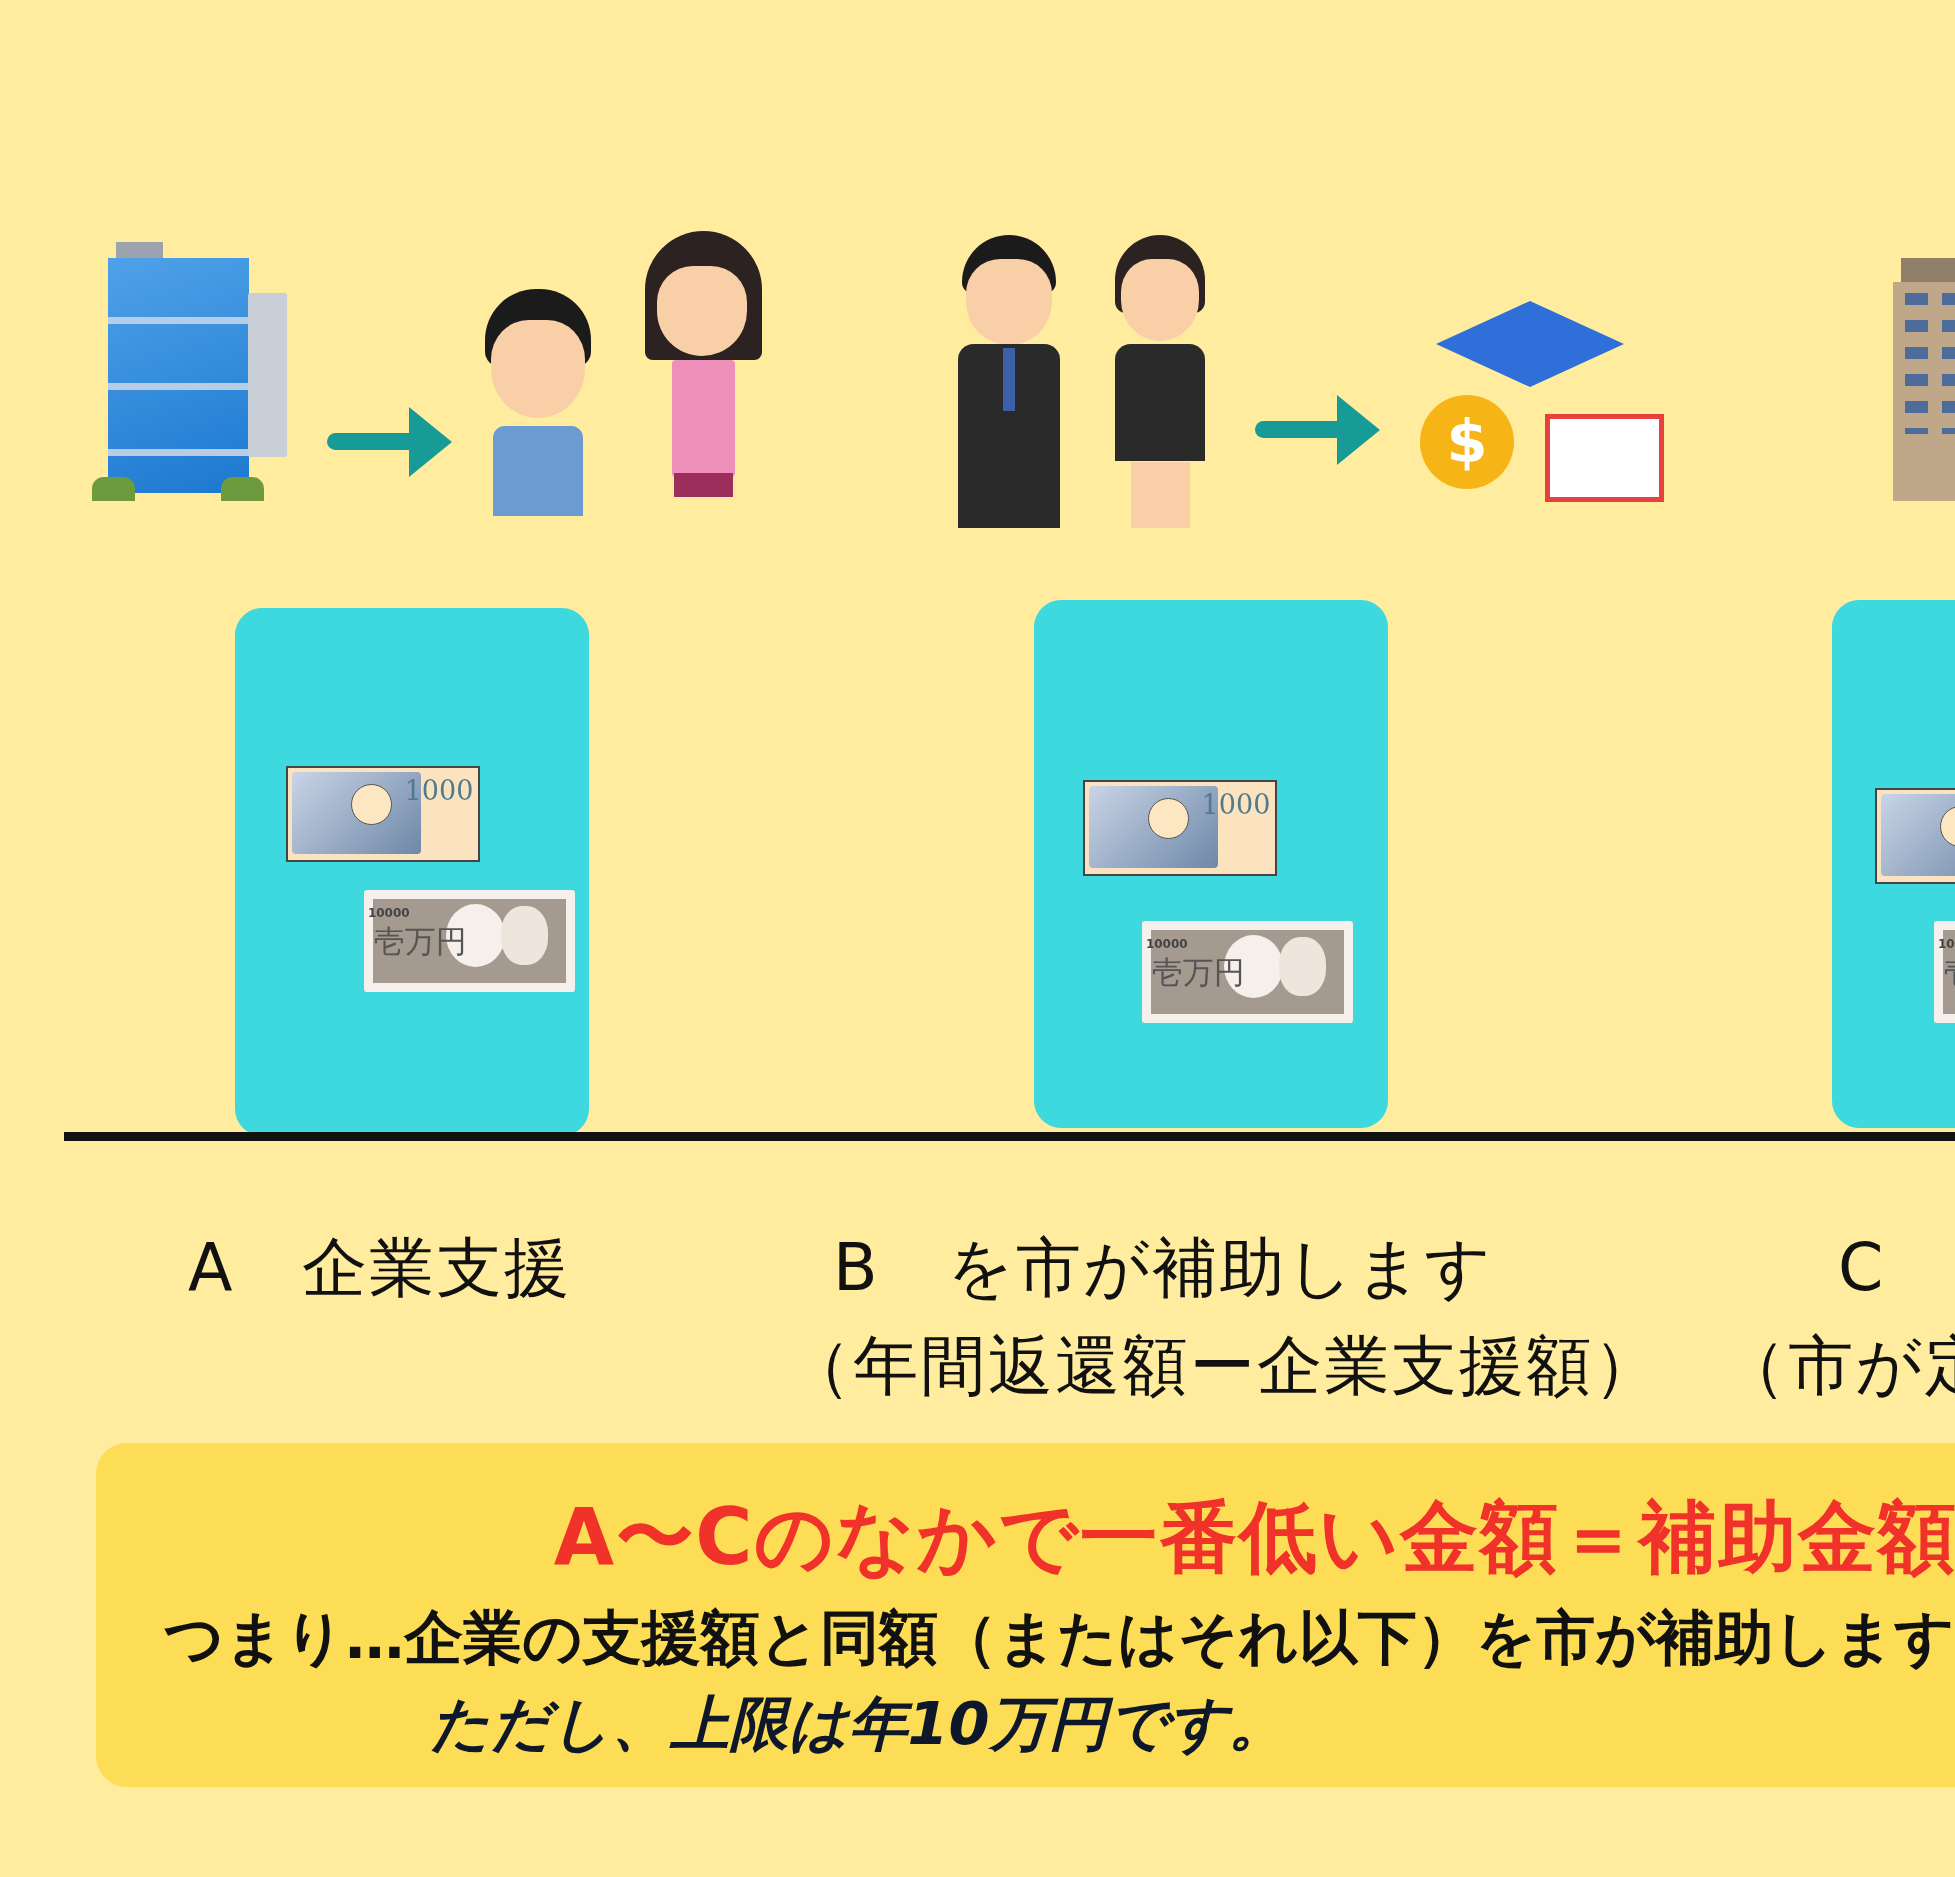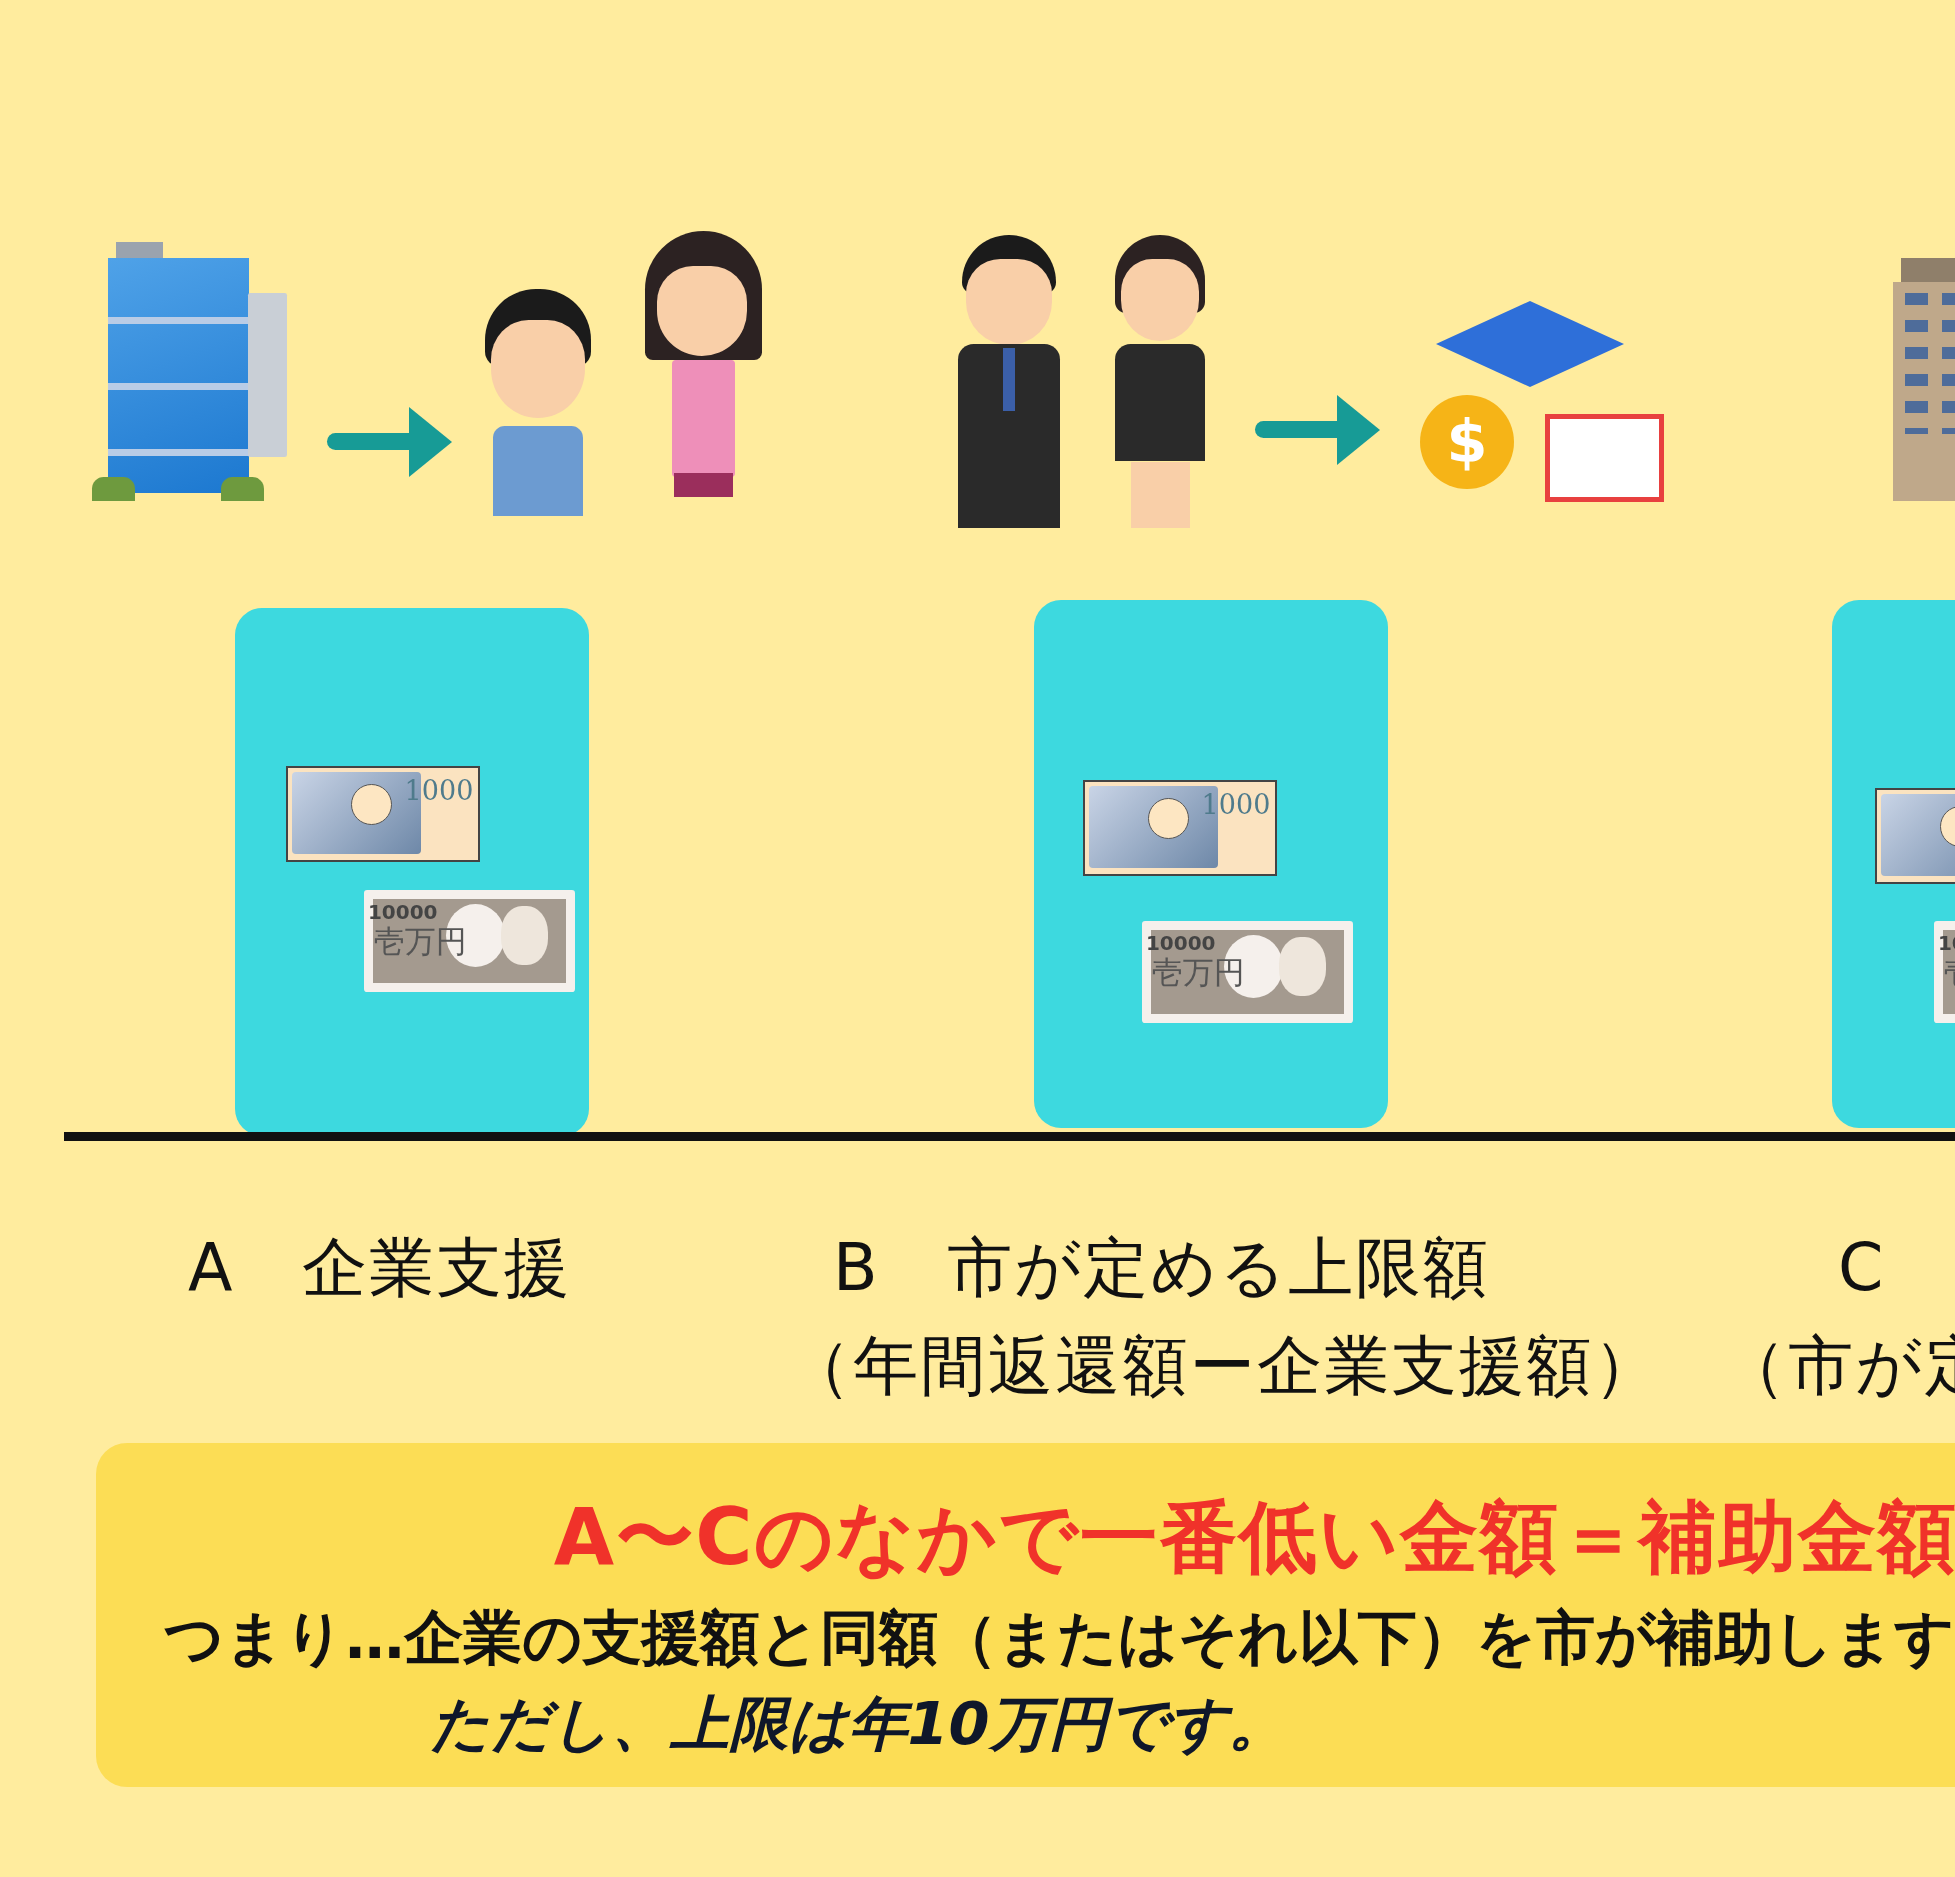--- a/index.html
+++ b/index.html
@@ -14,21 +14,21 @@
   .note-line2{position:absolute;left:334px;top:242px;font-size:59px;font-weight:bold;color:#0f172a;white-space:nowrap;font-style:italic;}
   
   .note1000{position:absolute;width:190px;height:92px;background:#FBE3C0;border:2.3px solid #444;}
   .note1000 .wave{position:absolute;left:3.9px;top:3.9px;width:129px;height:82px;background:linear-gradient(135deg,#C9D4E6,#6E88A8);border-radius:3.9px;}
   .note1000 .circle{position:absolute;left:63px;top:15.6px;width:39px;height:39px;border-radius:50%;background:#FDE6C2;border:1.6px solid #555;}
   .note1000 .num{position:absolute;right:4.7px;top:7px;font-size:27px;color:#4F7B8C;font-weight:normal;font-family:"DejaVu Serif",serif;}
   .note10000{position:absolute;width:211px;height:102px;background:#F5F0EC;border-radius:3.1px;}
   .note10000 .inner{position:absolute;left:8.6px;top:8.6px;right:8.6px;bottom:8.6px;background:#A49A8F;}
   .note10000 .face{position:absolute;right:27px;top:15.6px;width:47px;height:59px;background:#EEE6DC;border-radius:45%;}
   .note10000 .blob{position:absolute;left:82px;top:13.7px;width:59px;height:63px;background:#F5F0EC;border-radius:50%;}
-  .note10000 .num{position:absolute;left:3.9px;top:10px;font-size:20px;color:#444;font-weight:bold;}
+  .note10000 .num{position:absolute;left:3.9px;top:16px;font-size:12px;color:#444;font-weight:bold;}
   .note10000 .kanji{position:absolute;left:9.8px;top:31px;font-size:31px;color:#555;}
   
   .arrow{position:absolute;height:0;}
   .arrow .shaft{position:absolute;left:0;top:-8.6px;width:86px;height:17px;background:#179B96;border-radius:8.6px 0 0 8.6px;}
   .arrow .head{position:absolute;left:82px;top:-35px;width:0;height:0;border-top:35px solid transparent;border-bottom:35px solid transparent;border-left:43px solid #179B96;}
 </style>
 </head>
 <body>
 
 <div class="abs" style="left:92px;top:242px;width:203px;height:258px;">
@@ -125,21 +125,21 @@
   <div class="note10000" style="left:102px;top:321px;">
     <div class="inner"></div>
     <div class="num">10000</div>
     <div class="kanji">壱万円</div>
   </div>
 </div>
 
 <div class="baseline"></div>
 
 <div class="label" style="left:188px;top:1224px;">A　企業支援</div>
-<div class="label" style="left:833px;top:1224px;">B　市が定める上限額</div>
+<div class="label" style="left:833px;top:1224px;">B　を市が補助します</div>
 <div class="label" style="left:786px;top:1322px;">（年間返還額ー企業支援額）</div>
 <div class="label" style="left:1838px;top:1224px;">C　１０万円</div>
 <div class="label" style="left:1721px;top:1322px;">（市が定める上限額）</div>
 
 <div class="note">
   <div class="note-title">A〜Cのなかで一番低い金額＝補助金額</div>
   <div class="note-line1">つまり…企業の支援額と同額（またはそれ以下）を市が補助します。</div>
   <div class="note-line2">ただし、上限は年10万円です。</div>
 </div>
 

